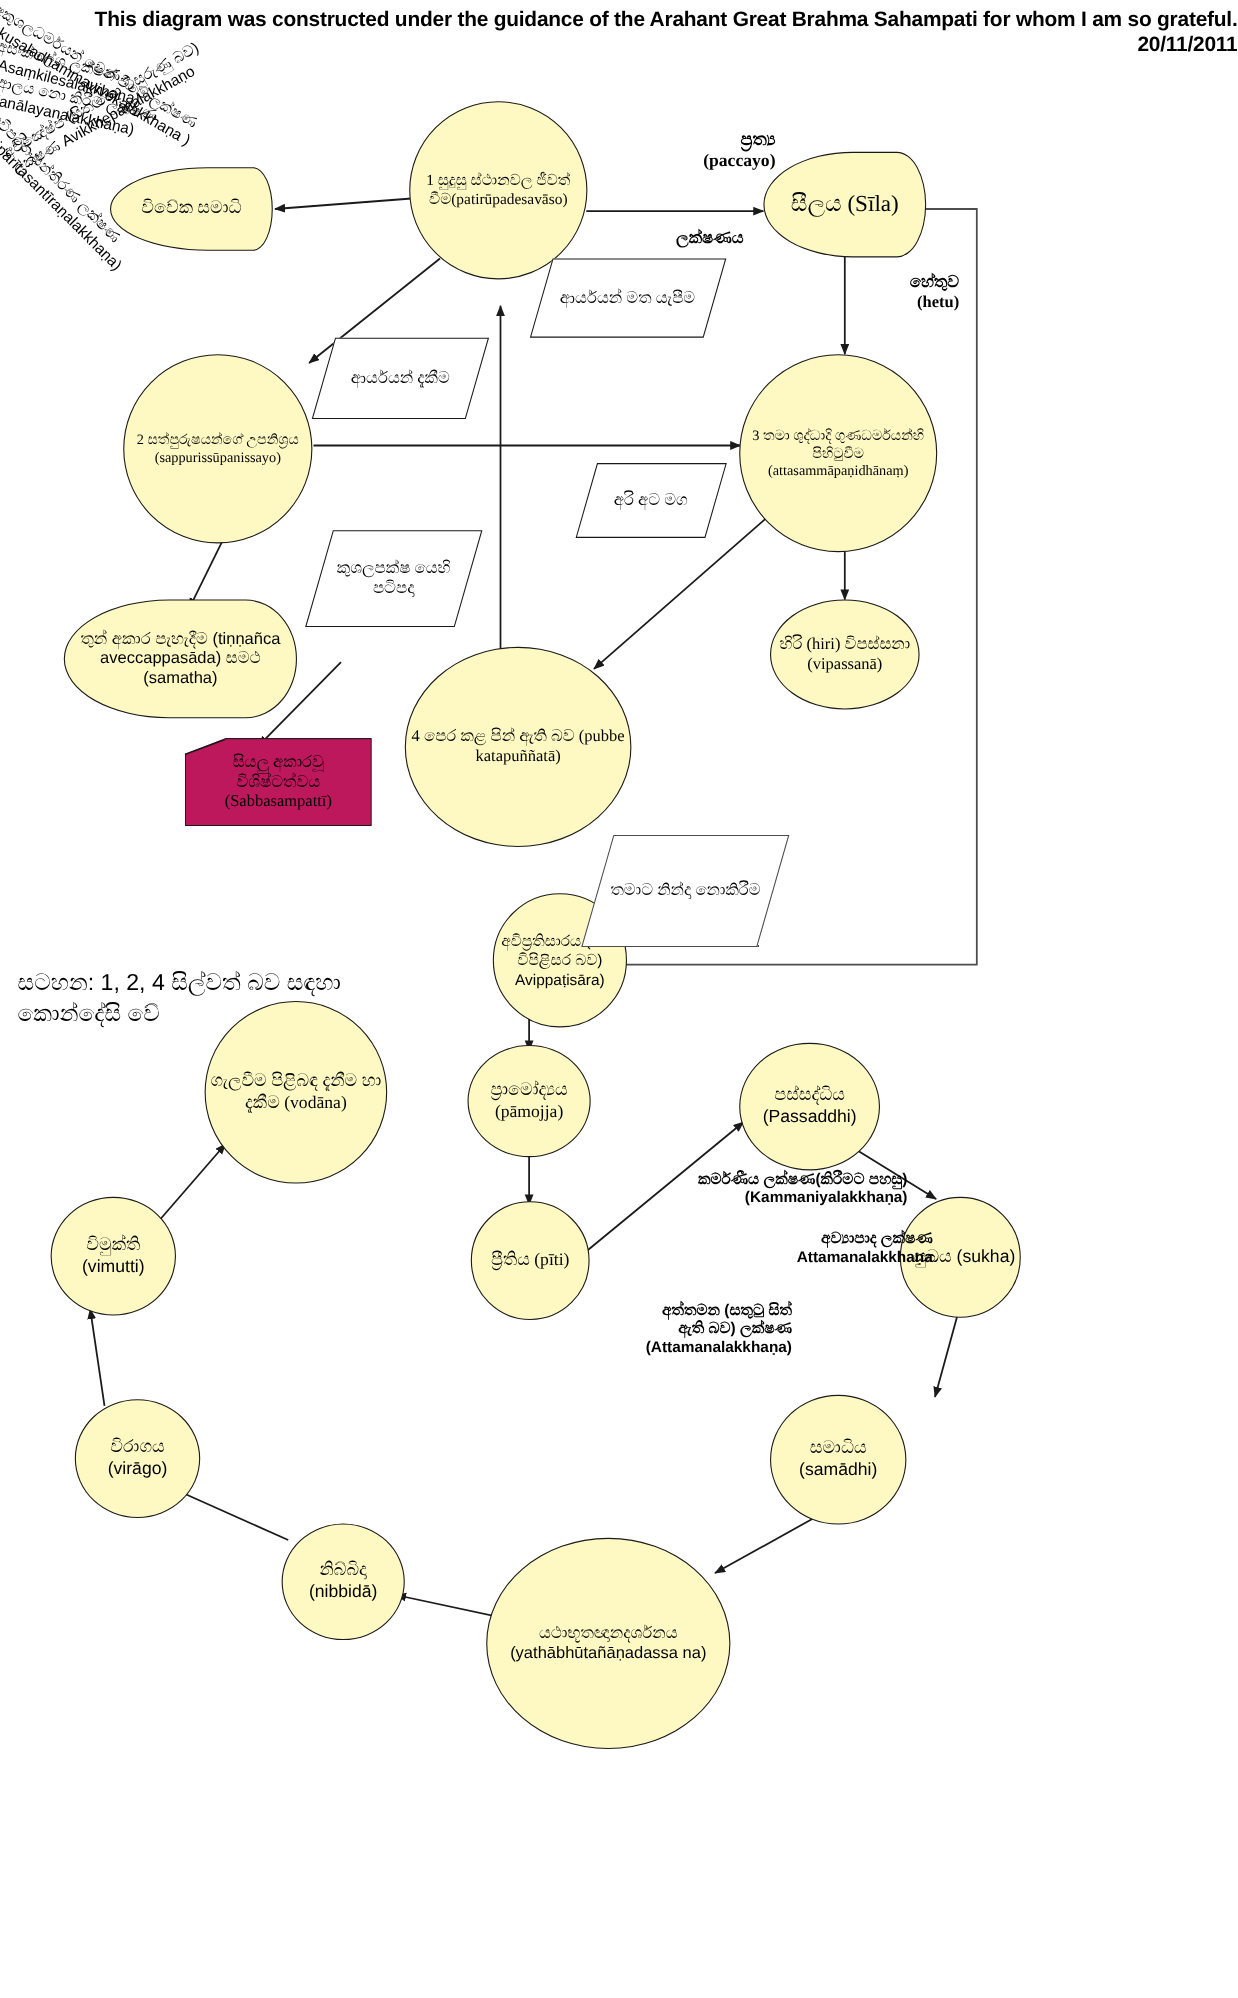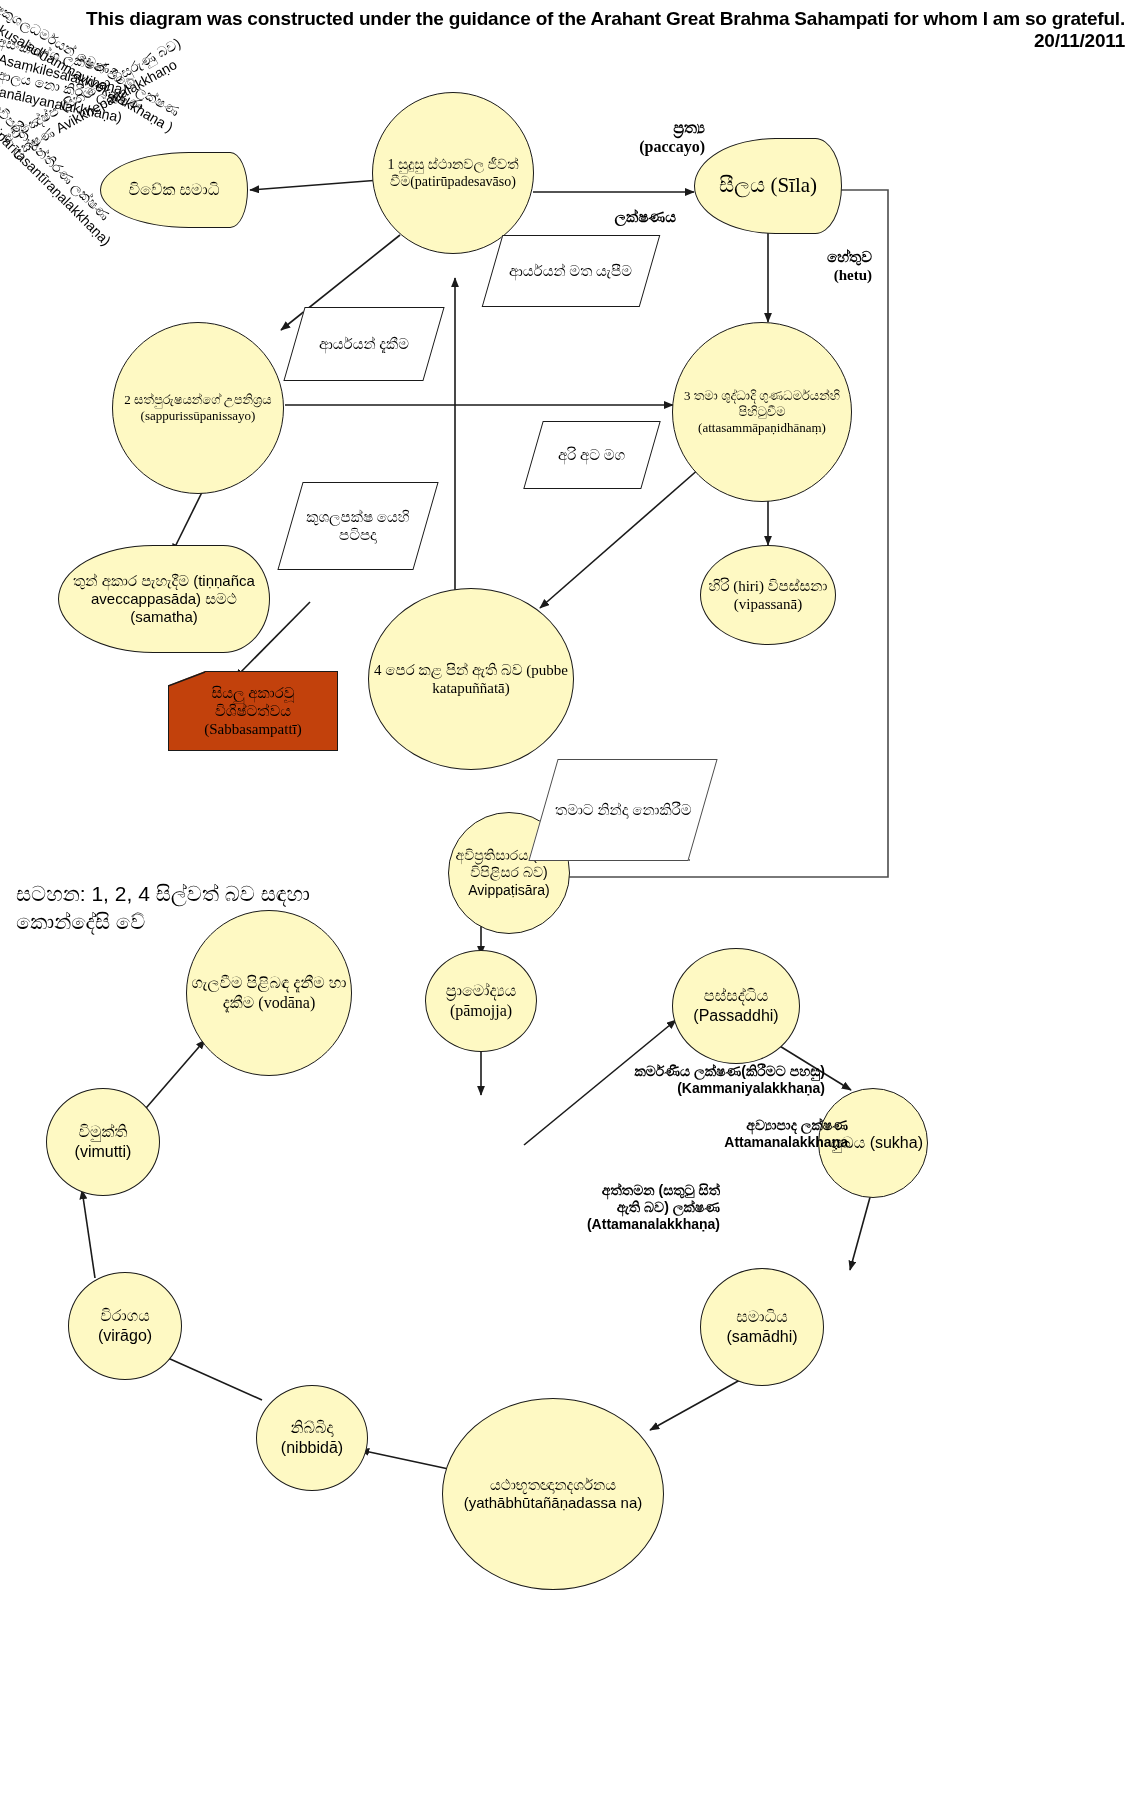--- a/index.html
+++ b/index.html
@@ -68,21 +68,21 @@
   .para .txt {
     transform: skewX(16deg);
   }
   .cutcorner {
     border: none;
     background: transparent;
   }
   .cutcorner .inner {
     width: 100%; height: 100%;
     display: flex; align-items: center; justify-content: flex-end;
-    background: #c2410c;
+    background: #be185d;
     border: 1.5px solid #1a1a1a;
     clip-path: polygon(22% 0, 100% 0, 100% 100%, 0 100%, 0 18%);
   }
   .cutcorner .corner {
     position: absolute;
     left: 0; top: 0;
     width: 100%; height: 100%;
     pointer-events: none;
   }
   .nlabel { padding: 0 4px; }
@@ -245,20 +245,24 @@
 (නො විපිළිසර
 බව)
 Avippaṭisāra)</div>
   </div>
 
   <div class="node circle" style="left:425px; top:950px; width:112px; height:102px;">
     <div class="nlabel fs16 serif">ප්‍රාමෝද්‍යය
 (pāmojja)</div>
   </div>
 
+  <div class="node circle" style="left:428px; top:1092px; width:108px; height:108px;">
+    <div class="nlabel fs16 serif">ප්‍රීතිය
+(pīti)</div>
+  </div>
 
   <div class="node circle" style="left:672px; top:948px; width:128px; height:116px;">
     <div class="nlabel fs16 sans">පස්සද්ධිය
 (Passaddhi)</div>
   </div>
 
   <div class="node circle" style="left:818px; top:1088px; width:110px; height:110px;justify-content:flex-end;">
     <div class="nlabel fs16 sans">සුඛය
 (sukha)</div>
   </div>

